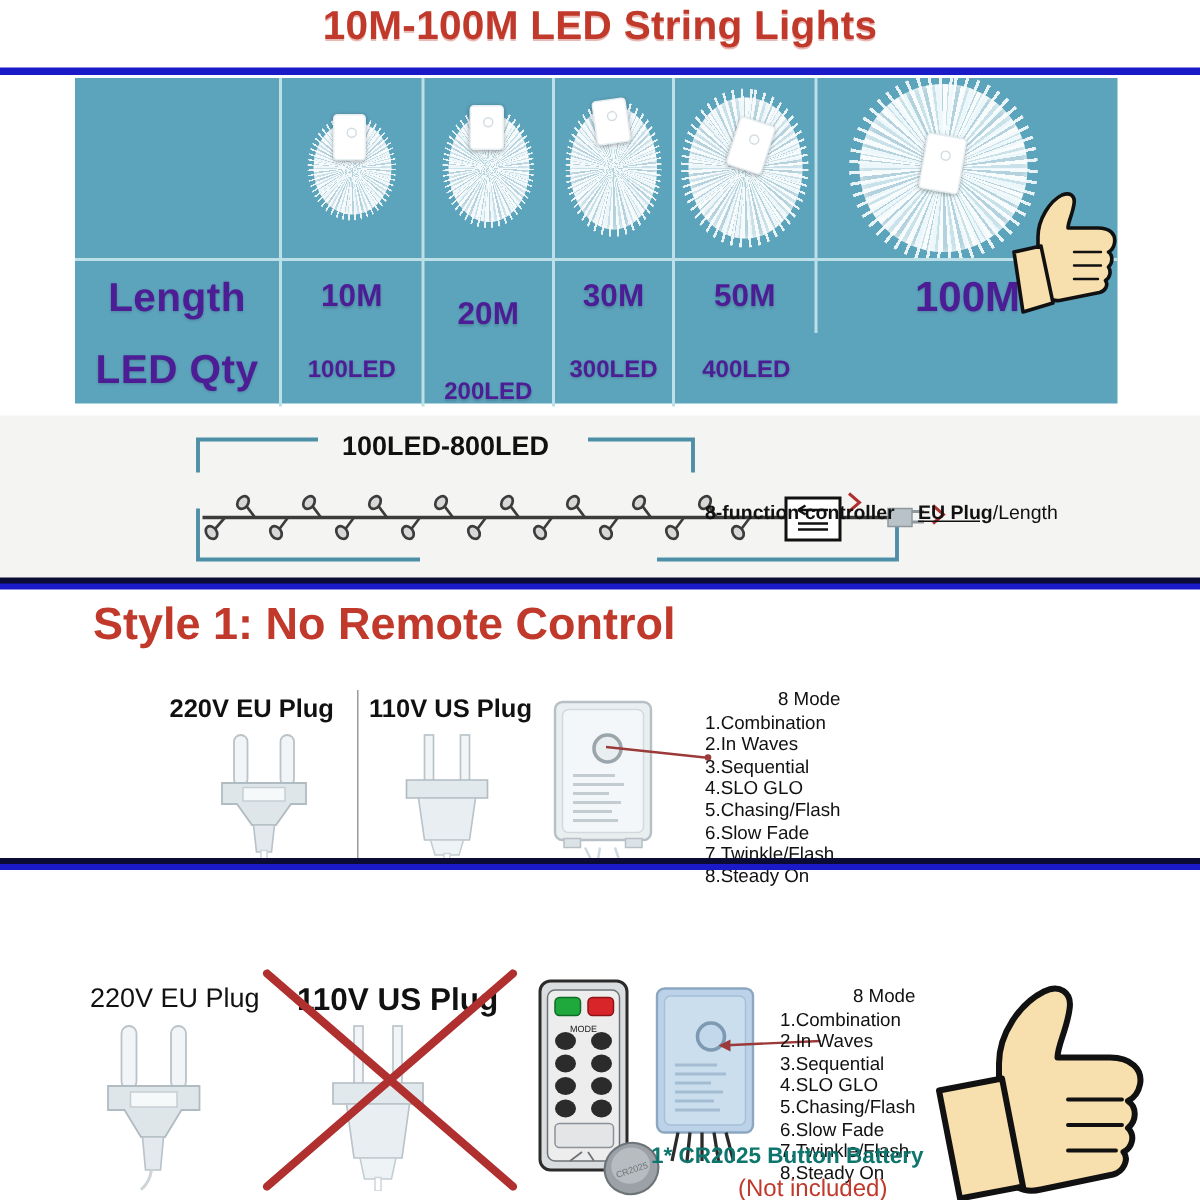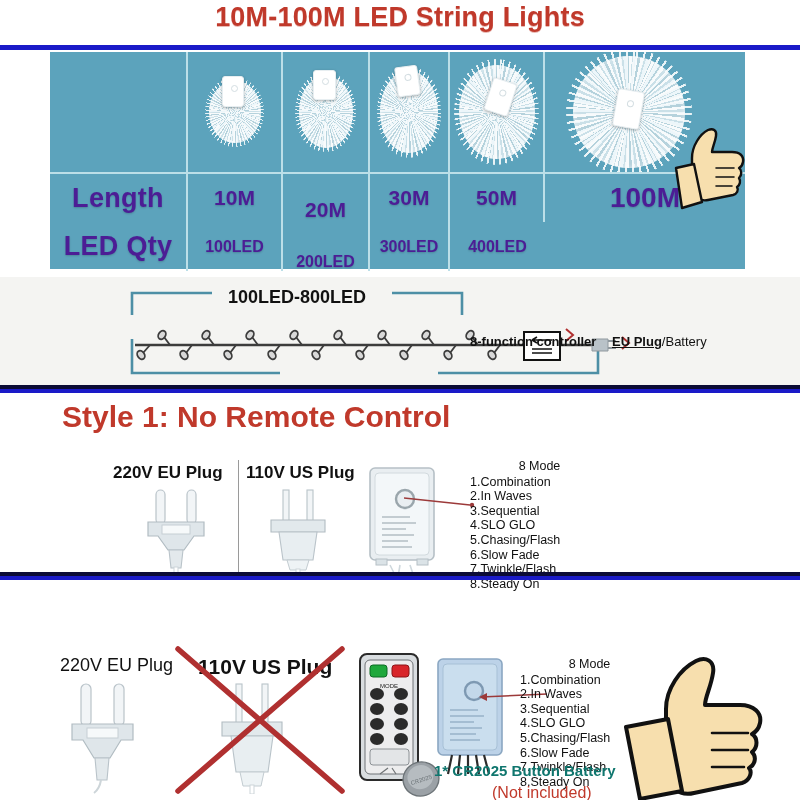--- a/index.html
+++ b/index.html
@@ -283,21 +283,21 @@
       <path d="M566 52 L573 58 L566 64" fill="none" stroke="#b03030" stroke-width="2"></path>
 
       <path d="M592 62 L608 62 L608 74 L592 74 Z" fill="#b9c2c8" stroke="#8f989e" stroke-width="1"></path>
       <path d="M608 64 L616 64 M608 71 L616 71" stroke="#8f989e" stroke-width="2"></path>
       <path d="M622 60 L629 66 L622 72" fill="none" stroke="#b03030" stroke-width="2"></path>
     </svg>
 
     <div class="diag-label lbl-leds">100LED-800LED</div>
     <div class="diag-label lbl-ctrl">8-function controller</div>
     <div class="diag-label lbl-eu">
-      <b>EU Plug</b><span>/Battery</span>
+      <b>EU Plug</b><span>/Length</span>
     </div>
   </div>
 
   <div class="divider dark" style="top:385px;height:5px;"></div>
   <div class="divider" style="top:389px;height:4px;"></div>
 
   <div class="style-head" style="top:400px;">Style 1: No Remote Control</div>
 
   <div class="plug-label" style="left:113px;top:463px;">220V EU Plug</div>
   <div class="vert-sep" style="left:238px;top:460px;height:112px;"></div>

